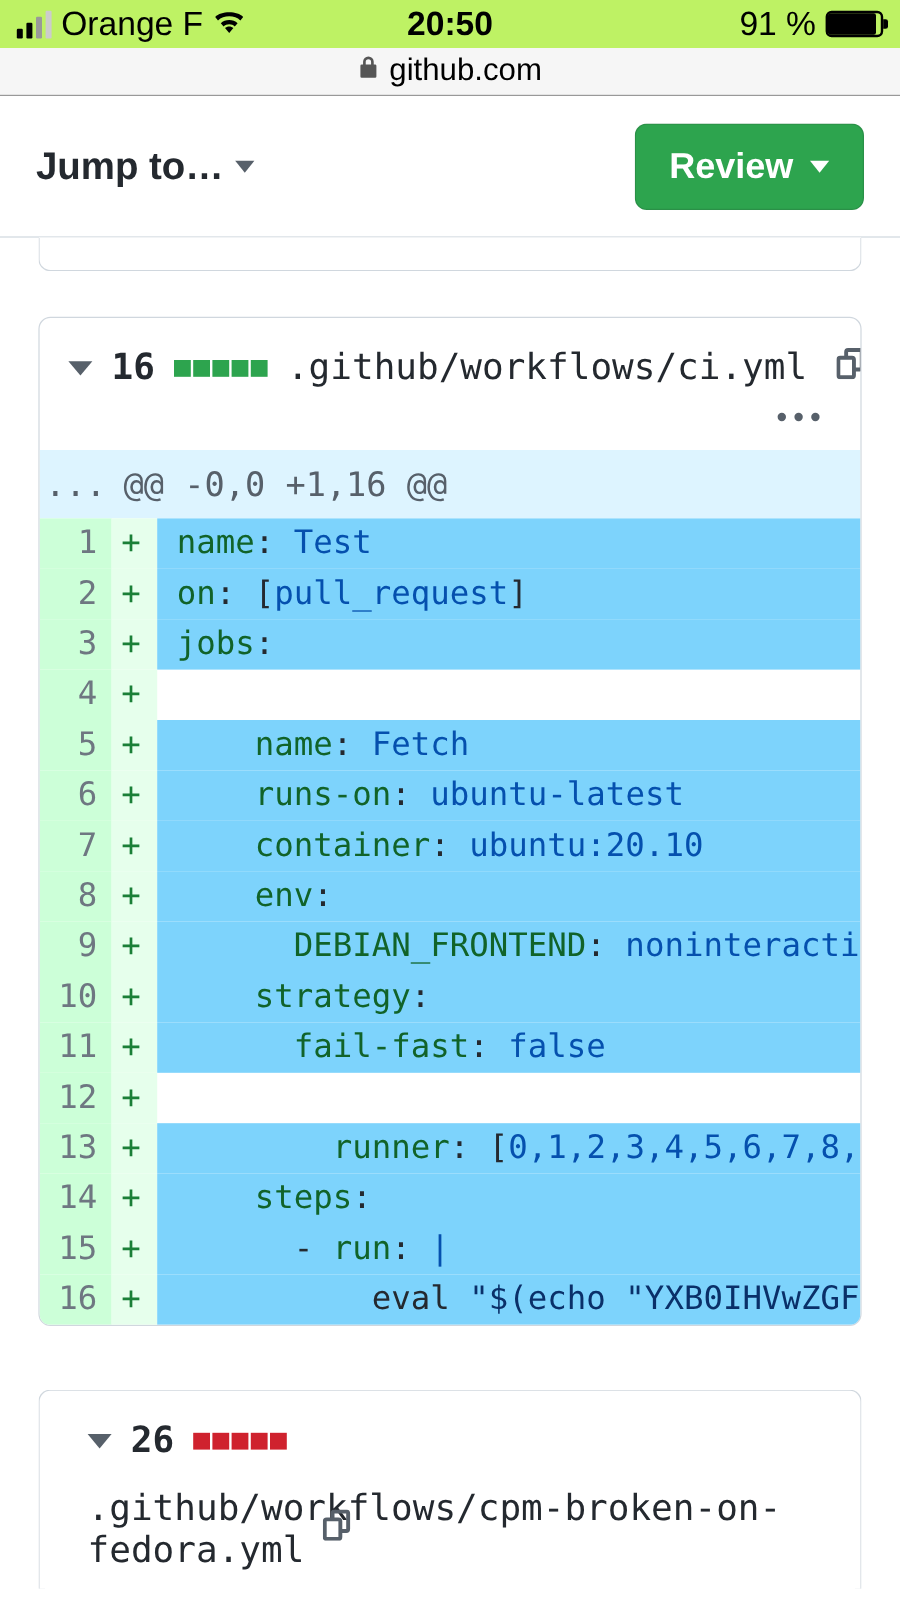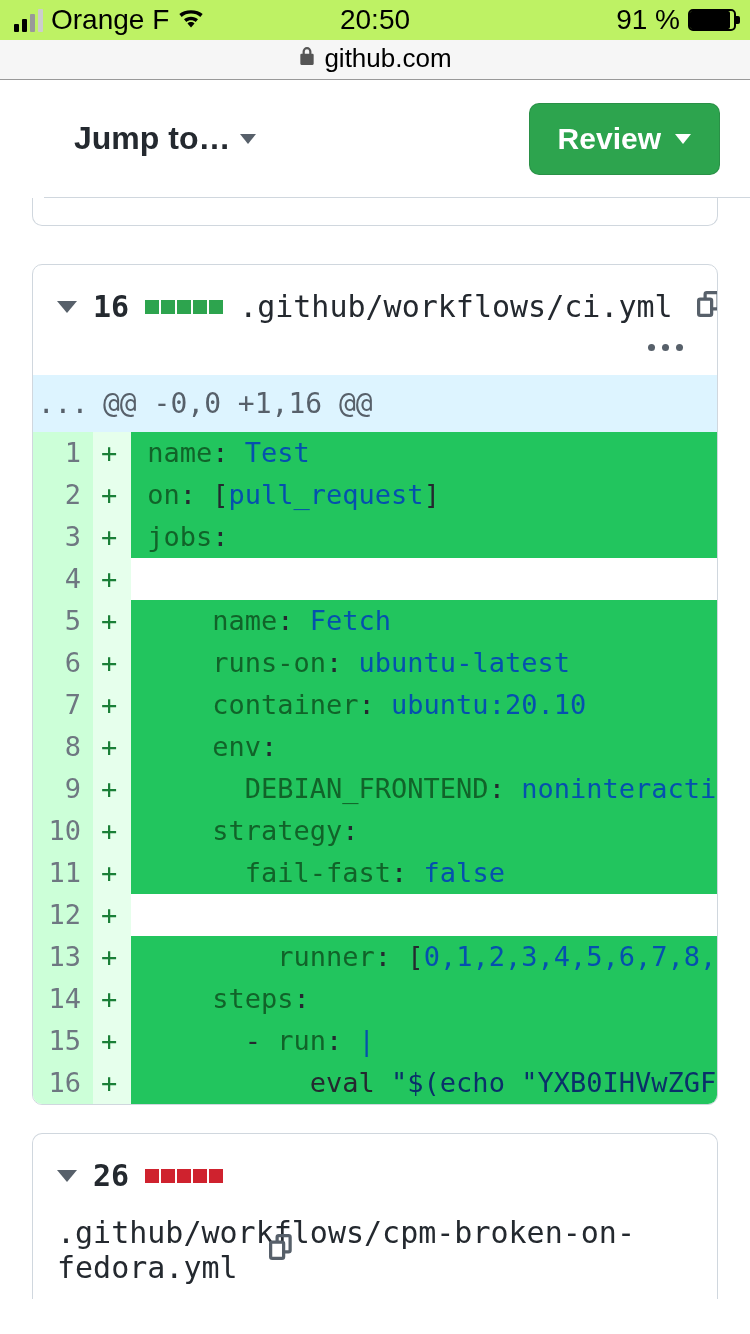--- a/index.html
+++ b/index.html
@@ -24,41 +24,40 @@
   .signal-bars { display: flex; align-items: flex-end; gap: 3px; }
   .signal-bars span { display: inline-block; width: 5px; background: #000; border-radius: 1px; }
   .signal-bars .b1 { height: 8px; }
   .signal-bars .b2 { height: 13px; }
   .signal-bars .b3 { height: 18px; background: #999; }
   .signal-bars .b4 { height: 23px; background: #ccc; }
   .carrier { font-size: 28px; }
   .wifi {
     font-size: 24px;
   }
-  .status-center { font-weight: 400; font-size: 28px; position: absolute; left: 50%; transform: translateX(-50%); }
+  .status-center { font-weight: 700; font-size: 28px; position: absolute; left: 50%; transform: translateX(-50%); }
   .status-right { display: flex; align-items: center; gap: 8px; }
   .battery-pct { font-size: 28px; }
   .battery {
     width: 48px; height: 22px; border: 2px solid #000; border-radius: 5px; position: relative;
   }
   .battery::after { content:''; position:absolute; right:-6px; top:5px; width:4px; height:8px; background:#000; border-radius:0 2px 2px 0; }
   .battery-fill { width: 91%; height: 100%; background:#000; border-radius:2px; }
   .url-bar {
     height: 40px; display:flex; align-items:center; justify-content:center;
     background:#f6f6f6; font-size:26px; color:#000; gap:8px; padding-bottom:2px;
     border-bottom:1px solid #999;
   }
   .lock { font-size:20px; }
   .toolbar {
     height: 118px;
     display:flex; align-items:center; justify-content:space-between;
     padding: 0 30px;
     border-bottom:1px solid #d0d7de;
     background:#fff;
-    margin-left:44px;
   }
   .jump-to {
     display:flex; align-items:center; gap:10px;
     font-size:32px; font-weight:600; color:#24292f;
   }
   .caret-down {
     width:0; height:0; border-left:8px solid transparent; border-right:8px solid transparent;
     border-top:10px solid #57606a;
   }
   .review-btn {
@@ -130,33 +129,34 @@
     flex-shrink:0;
   }
   .diff-line .marker-col {
     width: 38px;
     background:#e6ffec;
     color:#1a7f37;
     flex-shrink:0;
     padding-left: 8px;
   }
   .diff-line .code {
-    background:#22c55e;
+    background:#7dd3fc;
     flex:1;
     white-space:pre;
     overflow:hidden;
     color:#24292f;
   }
   .tok-key { color:#116329; }
   .tok-val { color:#0550ae; }
   .tok-str { color:#0a3069; }
   .file-card.second {
-    margin-top: 28px;
+    margin-top: 53px;
     border-bottom:none;
     border-radius:10px 10px 0 0;
+    padding-left:16px;
   }
   .file-header.wrap .file-header-row1 {
     flex-wrap: wrap;
     row-gap: 22px;
   }
 </style>
 </head>
 <body>
 
 <div class="status-bar">

